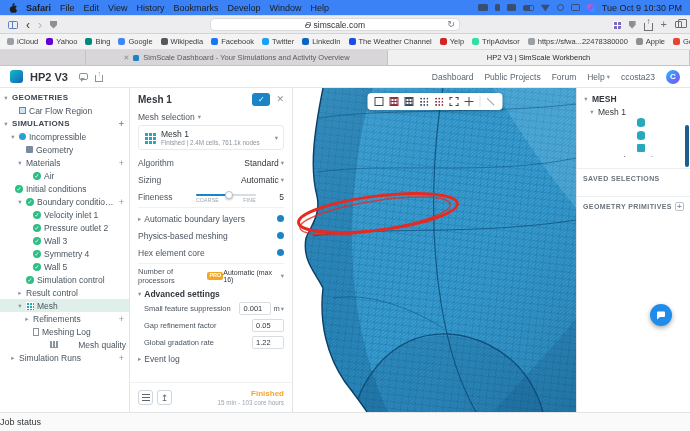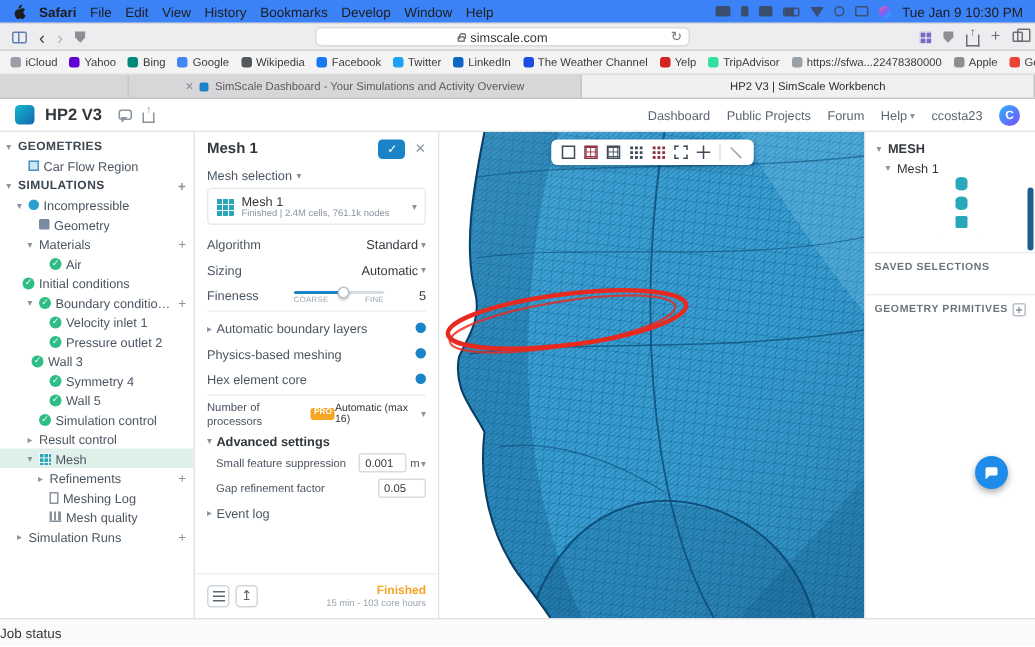--- a/index.html
+++ b/index.html
@@ -191,21 +191,21 @@
     </div>
   <div class="menubar-right">
     <span class="mb-ico display-icon"></span>
       <span class="mb-ico bluetooth-icon"></span>
       <span class="mb-ico keyboard-icon"></span>
       <span class="mb-ico battery-icon"></span>
       <span class="mb-ico wifi-icon"></span>
       <span class="mb-ico spotlight-icon"></span>
       <span class="mb-ico control-center-icon"></span>
       <span class="mb-ico siri-icon"></span>
-      <span class="clock">Tue Jan 9 10:30 PM</span>
+      <span class="clock">Tue Oct 9 10:30 PM</span>
   </div>
 </div>
 
 <div class="btoolbar">
   <span class="i-sidebar"></span>
   <span class="nav-b">‹</span>
   <span class="nav-f">›</span>
   <span class="i-shield"></span>
   <div class="addressbar">
     <span class="i-lock"></span>
@@ -360,21 +360,21 @@
       <div class="tree-row" style="padding-left: 24px;">
         <span class="tchev"></span>
         <span class="ti ti-check">✓</span>
         <span class="tlabel">Velocity inlet 1</span>
       </div>
       <div class="tree-row" style="padding-left: 24px;">
         <span class="tchev"></span>
         <span class="ti ti-check">✓</span>
         <span class="tlabel">Pressure outlet 2</span>
       </div>
-      <div class="tree-row" style="padding-left: 12px;">
+      <div class="tree-row" style="padding-left: 24px;">
         <span class="tchev"></span>
         <span class="ti ti-check">✓</span>
         <span class="tlabel">Wall 3</span>
       </div>
       <div class="tree-row" style="padding-left: 24px;">
         <span class="tchev"></span>
         <span class="ti ti-check">✓</span>
         <span class="tlabel">Symmetry 4</span>
       </div>
       <div class="tree-row" style="padding-left: 24px;">
@@ -399,21 +399,21 @@
       <div class="tree-row" style="padding-left: 24px;">
         <span class="tchev">▸</span>
         <span class="tlabel">Refinements</span>
         <span class="tplus">+</span>
       </div>
       <div class="tree-row" style="padding-left: 24px;">
         <span class="tchev"></span>
         <span class="ti ti-log"></span>
         <span class="tlabel">Meshing Log</span>
       </div>
-      <div class="tree-row" style="padding-left: 24px;">
+      <div class="tree-row" style="padding-left: 24px; justify-content: space-between;">
         <span class="tchev"></span>
         <span class="ti ti-quality"></span>
         <span class="tlabel">Mesh quality</span>
       </div>
       <div class="tree-row" style="padding-left: 10px;">
         <span class="tchev">▸</span>
         <span class="tlabel">Simulation Runs</span>
         <span class="tplus">+</span>
       </div>
     </div>
@@ -514,20 +514,26 @@
               <span class="unit">
                 <span>m</span>
                 <span class="chev">▾</span>
               </span>
             </span>
           </div>
           <div class="row adv">
             <span class="adv-label">Gap refinement factor</span>
             <span class="val">
               <span class="input-box">0.05</span>
+            </span>
+          </div>
+          <div class="row adv">
+            <span class="adv-label">Global gradation rate</span>
+            <span class="val">
+              <span class="input-box">1.22</span>
             </span>
           </div>
         </div>
 
       <div class="eventlog">
         <span class="chev">▸</span>
         <span>Event log</span>
       </div>
     </div>
     <div class="panel-footer">

